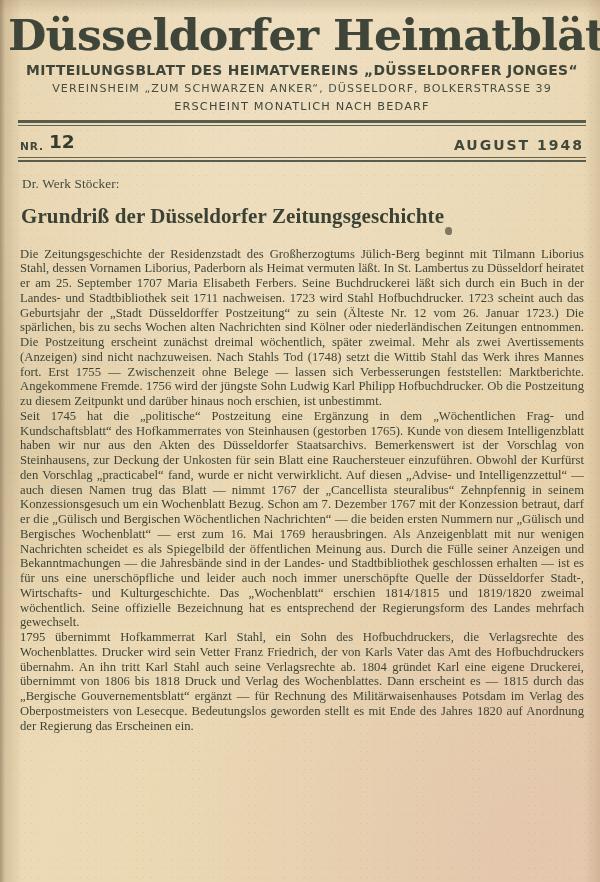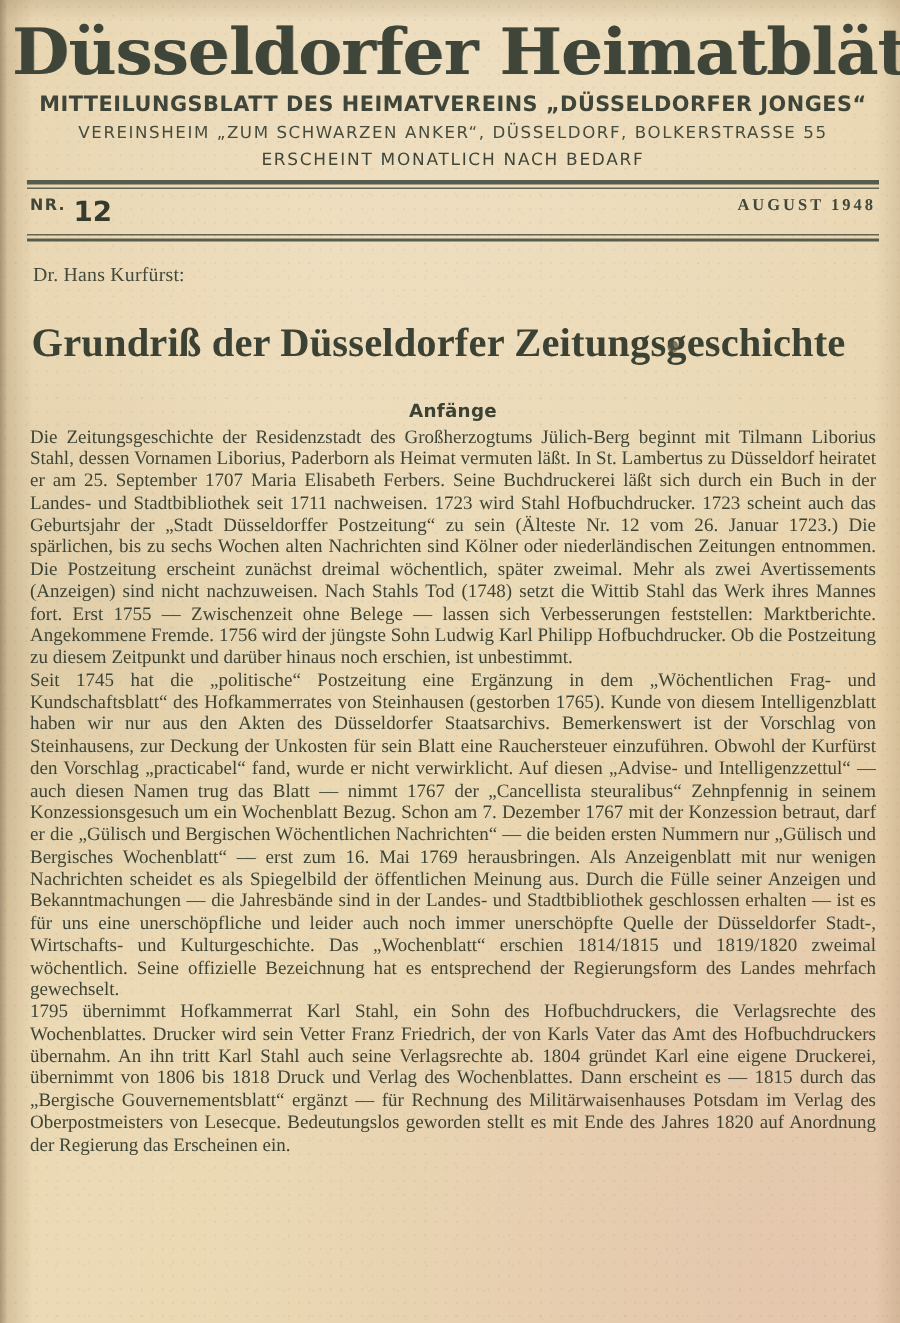--- a/index.html
+++ b/index.html
@@ -117,65 +117,64 @@
 
   .issue-row {
     display: flex;
     align-items: baseline;
     justify-content: space-between;
     padding: 5px 2px 4px 2px;
     font-family: "DejaVu Sans", "Liberation Sans", sans-serif;
   }
   .issue-left {
     display: flex;
-    align-items: flex-start;
+    align-items: flex-end;
     gap: 5px;
   }
   .issue-nr-label {
     font-size: 10.6px;
     font-weight: 700;
     letter-spacing: 0.9px;
     color: #414739;
   }
   .issue-nr-value {
     font-size: 18.5px;
     font-weight: 700;
     letter-spacing: 0px;
     color: #353b2e;
   }
   .issue-date {
-    font-size: 11px;
+    font-size: 14px;
     font-weight: 700;
     letter-spacing: 2.0px;
     color: #414739;
-    font-family: Liberation Serif, serif;
   }
 
   .rule-group-bottom .rule-thin { margin-top: 0; }
   .rule-group-bottom .rule-thick { margin-top: 2.1px; }
 
   
   .article {
     padding: 0 2px;
   }
   .byline {
     font-family: "Liberation Serif", "DejaVu Serif", serif;
     font-size: 13.2px;
     color: #434a3b;
     margin-top: 14px;
     margin-left: 2px;
     letter-spacing: 0.15px;
   }
   .article-title {
     font-family: "Liberation Serif", "DejaVu Serif", serif;
     font-weight: 700;
-    font-size: 27px;
+    font-size: 21px;
     letter-spacing: 0.1px;
     color: #3b4234;
-    margin-top: 22px;
+    margin-top: 12px;
     margin-left: 1px;
     white-space: nowrap;
   }
   .section-head {
     font-family: "DejaVu Sans", "Liberation Sans", sans-serif;
     font-weight: 700;
     font-size: 12.2px;
     text-align: center;
     color: #3b4234;
     margin-top: 7px;
@@ -225,21 +224,21 @@
   <div class="edge-shadow-left"></div>
   <div class="smudge"></div>
 
   <div class="inner">
 
     <header>
       <h1 class="masthead-title">Düsseldorfer Heimatblätter</h1>
 
       <div class="masthead-sub1">MITTEILUNGSBLATT DES HEIMATVEREINS „DÜSSELDORFER JONGES“</div>
 
-      <div class="masthead-sub2">VEREINSHEIM „ZUM SCHWARZEN ANKER“, DÜSSELDORF, BOLKERSTRASSE 55</div>
+      <div class="masthead-sub2">VEREINSHEIM „ZUM SCHWARZEN ANKER“, DÜSSELDORF, BOLKERSTRASSE 39</div>
 
       <div class="masthead-sub3">ERSCHEINT MONATLICH NACH BEDARF</div>
 
       <div class="rule-group-top">
         <div class="rule-thick"></div>
         <div class="rule-thin"></div>
       </div>
 
       <div class="issue-row">
         <div class="issue-left">
@@ -249,25 +248,24 @@
         <div class="issue-date">AUGUST 1948</div>
       </div>
 
       <div class="rule-group-bottom">
         <div class="rule-thin"></div>
         <div class="rule-thick"></div>
       </div>
     </header>
 
     <article class="article">
-      <div class="byline">Dr. Hans Kurfürst:</div>
+      <div class="byline">Dr. Werk Stöcker:</div>
 
       <h2 class="article-title">Grundriß der Düsseldorfer Zeitungsgeschichte</h2>
 
-      <div class="section-head">Anfänge</div>
 
       <div class="body-text">
         <p>Die Zeitungsgeschichte der Residenzstadt des Großherzogtums Jülich-Berg beginnt mit Tilmann Liborius Stahl, dessen Vornamen Liborius, Paderborn als Heimat vermuten läßt. In St. Lambertus zu Düsseldorf heiratet er am 25. September 1707 Maria Elisabeth Ferbers. Seine Buchdruckerei läßt sich durch ein Buch in der Landes- und Stadtbibliothek seit 1711 nachweisen. 1723 wird Stahl Hofbuchdrucker. 1723 scheint auch das Geburtsjahr der „Stadt Düsseldorffer Postzeitung“ zu sein (Älteste Nr. 12 vom 26. Januar 1723.) Die spärlichen, bis zu sechs Wochen alten Nachrichten sind Kölner oder niederländischen Zeitungen entnommen. Die Postzeitung erscheint zunächst dreimal wöchentlich, später zweimal. Mehr als zwei Avertissements (Anzeigen) sind nicht nachzuweisen. Nach Stahls Tod (1748) setzt die Wittib Stahl das Werk ihres Mannes fort. Erst 1755 — Zwischenzeit ohne Belege — lassen sich Verbesserungen feststellen: Marktberichte. Angekommene Fremde. 1756 wird der jüngste Sohn Ludwig Karl Philipp Hofbuchdrucker. Ob die Postzeitung zu diesem Zeitpunkt und darüber hinaus noch erschien, ist unbestimmt.</p>
         <p>Seit 1745 hat die „politische“ Postzeitung eine Ergänzung in dem „Wöchentlichen Frag- und Kundschaftsblatt“ des Hofkammerrates von Steinhausen (gestorben 1765). Kunde von diesem Intelligenzblatt haben wir nur aus den Akten des Düsseldorfer Staatsarchivs. Bemerkenswert ist der Vorschlag von Steinhausens, zur Deckung der Unkosten für sein Blatt eine Rauchersteuer einzuführen. Obwohl der Kurfürst den Vorschlag „practicabel“ fand, wurde er nicht verwirklicht. Auf diesen „Advise- und Intelligenzzettul“ — auch diesen Namen trug das Blatt — nimmt 1767 der „Cancellista steuralibus“ Zehnpfennig in seinem Konzessionsgesuch um ein Wochenblatt Bezug. Schon am 7. Dezember 1767 mit der Konzession betraut, darf er die „Gülisch und Bergischen Wöchentlichen Nachrichten“ — die beiden ersten Nummern nur „Gülisch und Bergisches Wochenblatt“ — erst zum 16. Mai 1769 herausbringen. Als Anzeigenblatt mit nur wenigen Nachrichten scheidet es als Spiegelbild der öffentlichen Meinung aus. Durch die Fülle seiner Anzeigen und Bekanntmachungen — die Jahresbände sind in der Landes- und Stadtbibliothek geschlossen erhalten — ist es für uns eine unerschöpfliche und leider auch noch immer unerschöpfte Quelle der Düsseldorfer Stadt-, Wirtschafts- und Kulturgeschichte. Das „Wochenblatt“ erschien 1814/1815 und 1819/1820 zweimal wöchentlich. Seine offizielle Bezeichnung hat es entsprechend der Regierungsform des Landes mehrfach gewechselt.</p>
         <p>1795 übernimmt Hofkammerrat Karl Stahl, ein Sohn des Hofbuchdruckers, die Verlagsrechte des Wochenblattes. Drucker wird sein Vetter Franz Friedrich, der von Karls Vater das Amt des Hofbuchdruckers übernahm. An ihn tritt Karl Stahl auch seine Verlagsrechte ab. 1804 gründet Karl eine eigene Druckerei, übernimmt von 1806 bis 1818 Druck und Verlag des Wochenblattes. Dann erscheint es — 1815 durch das „Bergische Gouvernementsblatt“ ergänzt — für Rechnung des Militärwaisenhauses Potsdam im Verlag des Oberpostmeisters von Lesecque. Bedeutungslos geworden stellt es mit Ende des Jahres 1820 auf Anordnung der Regierung das Erscheinen ein.</p>
       </div>
     </article>
 
   </div>
 </div>

